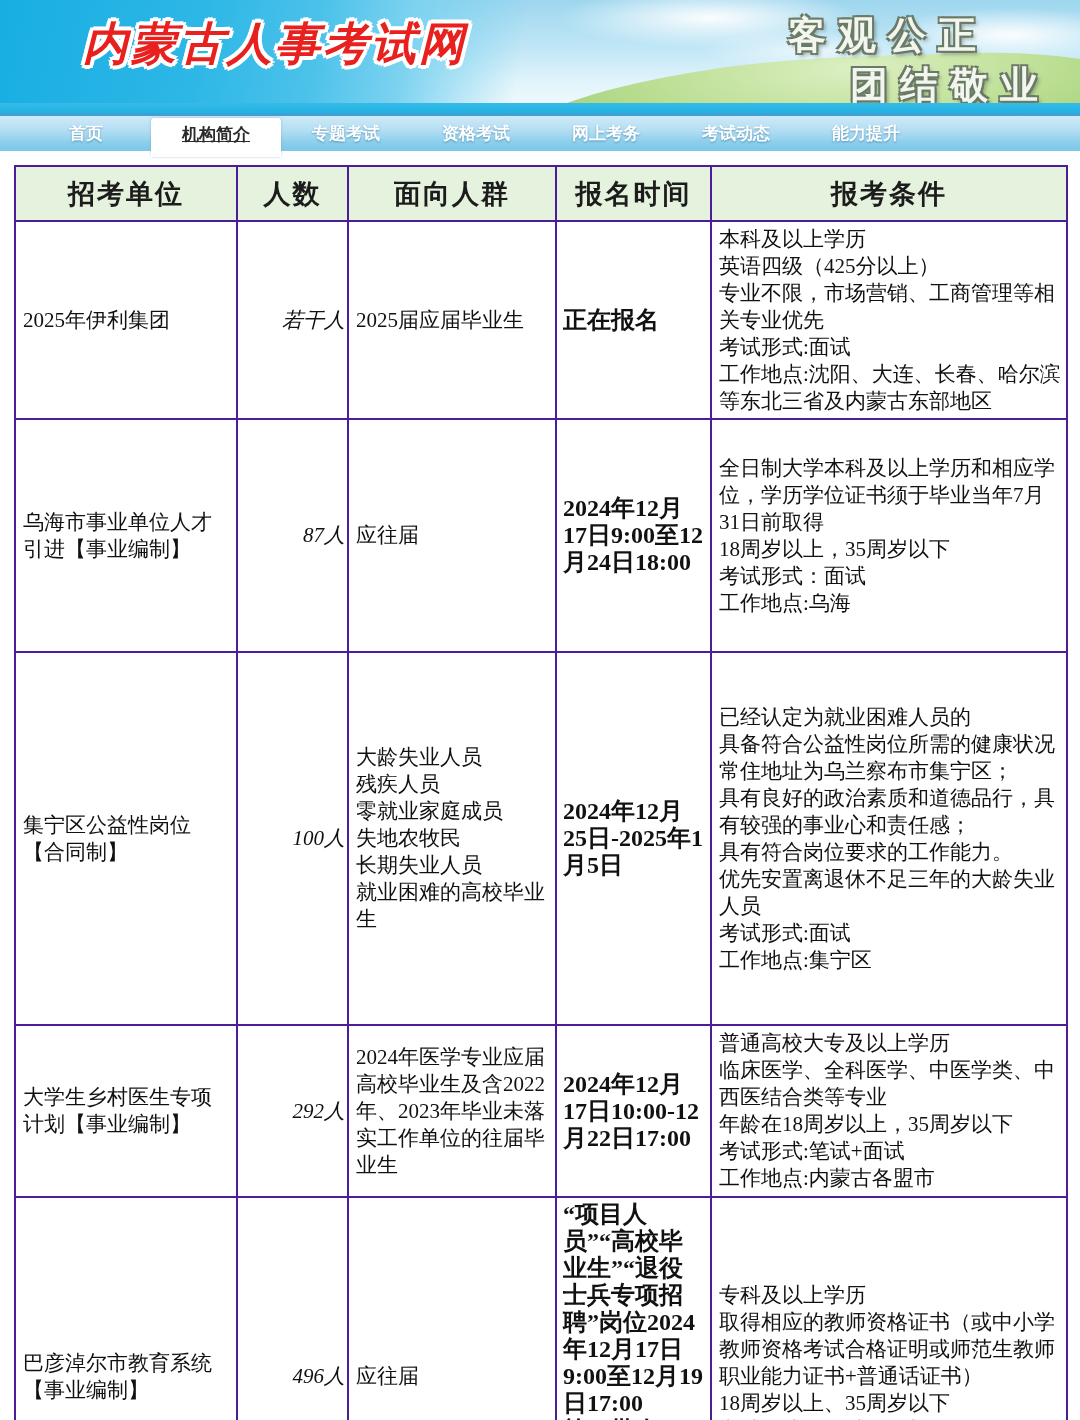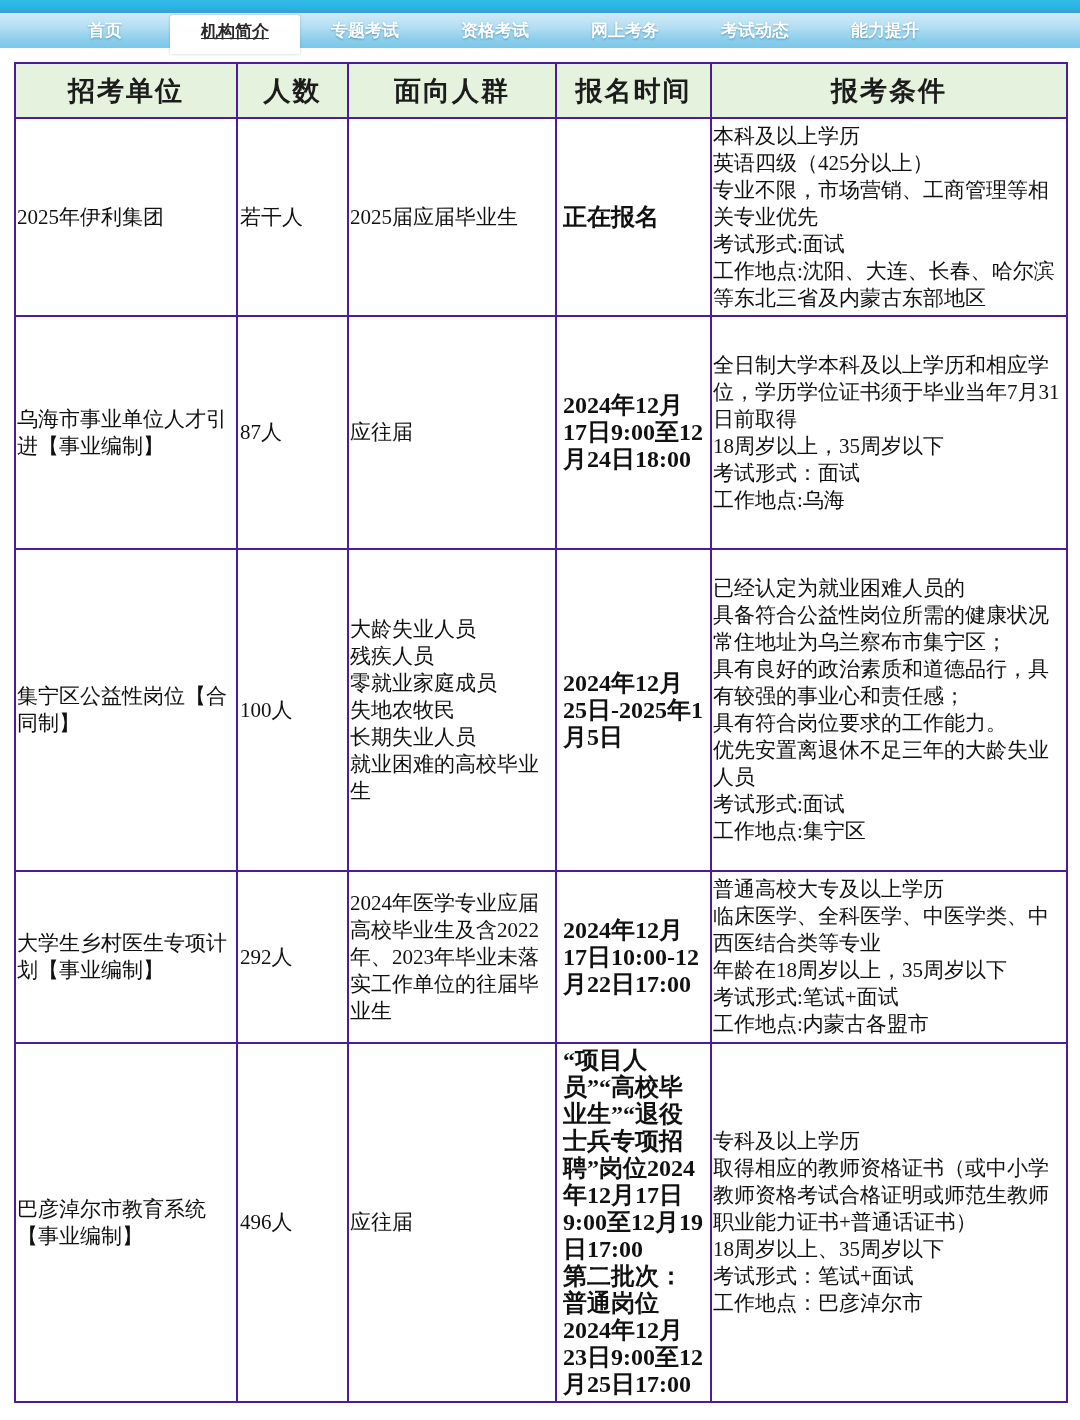--- a/index.html
+++ b/index.html
@@ -29,47 +29,57 @@
             text-shadow:-2px -2px 0 #6b7a66, 2px -2px 0 #6b7a66, -2px 2px 0 #6b7a66, 2px 2px 0 #6b7a66,
                         3px 3px 4px rgba(60,75,60,.55); }
   #slogan-1 { left:788px; top:10px; }
   #slogan-2 { left:850px; top:60px; }
   #header-strip { position:relative; width:1080px; height:10px;
                   background:linear-gradient(180deg,#35bbe8 0%,#22b2e2 100%); }
 
   
   #nav { position:relative; width:1080px; height:38px;
          background:linear-gradient(180deg,#cfeaf8 0%,#b4def3 40%,#8ccfec 75%,#7cc7e8 100%);
-         border-top:3px solid #3fa0d4; display:flex; align-items:stretch; padding-left:40px; }
+         border-top:3px solid #3fa0d4; display:flex; align-items:stretch; padding-left:21px; }
   .tab { width:130px; text-align:center; line-height:35px; font-size:17px; font-weight:bold;
          color:#ffffff; cursor:pointer; text-shadow:0 1px 2px rgba(10,80,120,.45); }
   .tab.active { background:#ffffff; color:#2b2b2b; text-shadow:none; height:39px;
                 margin-top:2px; line-height:34px; border-radius:3px 3px 0 0;
                 box-shadow:0 0 3px rgba(80,140,170,.4);text-decoration:underline; }
 
   
   #main { padding:14px 14px 0 14px; }
   table { border-collapse:collapse; table-layout:fixed; width:1052px;
           font-family:"Liberation Serif", serif; color:#111; }
   col.c-unit{width:222px;} col.c-count{width:111px;} col.c-aud{width:208px;}
   col.c-time{width:155px;} col.c-cond{width:356px;}
   th, td { border:2px solid #4c1d95; vertical-align:middle; overflow:hidden; }
   th { background:#e5f2dd; font-size:27px; font-weight:bold; letter-spacing:2px;
        height:55px; text-align:center; color:#1c1c1c; }
-  td { font-size:21px; line-height:27px; white-space:pre-line; padding:3px 5px 3px 1px; }
-  td.count { text-align:left; padding:3px 2px; }
+  td { font-size:21px; line-height:27px; white-space:pre-line; padding:3px 5px 3px 7px; }
+  td.count { text-align:right; padding:3px 2px;font-style:italic; }
   td.time { font-weight:bold; font-size:24px; padding-left:6px; }
-  tr.r1 td{height:198px;} tr.r2 td{height:233px;} tr.r3 td{height:322px;}
+  tr.r1 td{height:198px;} tr.r2 td{height:233px;} tr.r3 td{height:373px;}
   tr.r4 td{height:172px;} tr.r5 td{height:353px;}
 </style>
 </head>
 <body>
 
 <div id="page">
 
+  <div id="header">
+    <span class="cloud c1"></span>
+    <span class="cloud c2"></span>
+    <span class="cloud c3"></span>
+    <div id="grass"></div>
+    <div id="left-cyan"></div>
+    <div id="site-title">内蒙古人事考试网</div>
+    <div id="slogan-1" class="slogan">客观公正</div>
+    <div id="slogan-2" class="slogan">团结敬业</div>
+  </div>
   <div id="header-strip"></div>
 
   <div id="nav">
     <div class="tab">首页</div>
     <div class="tab active">机构简介</div>
     <div class="tab">专题考试</div>
     <div class="tab">资格考试</div>
     <div class="tab">网上考务</div>
     <div class="tab">考试动态</div>
     <div class="tab">能力提升</div>

